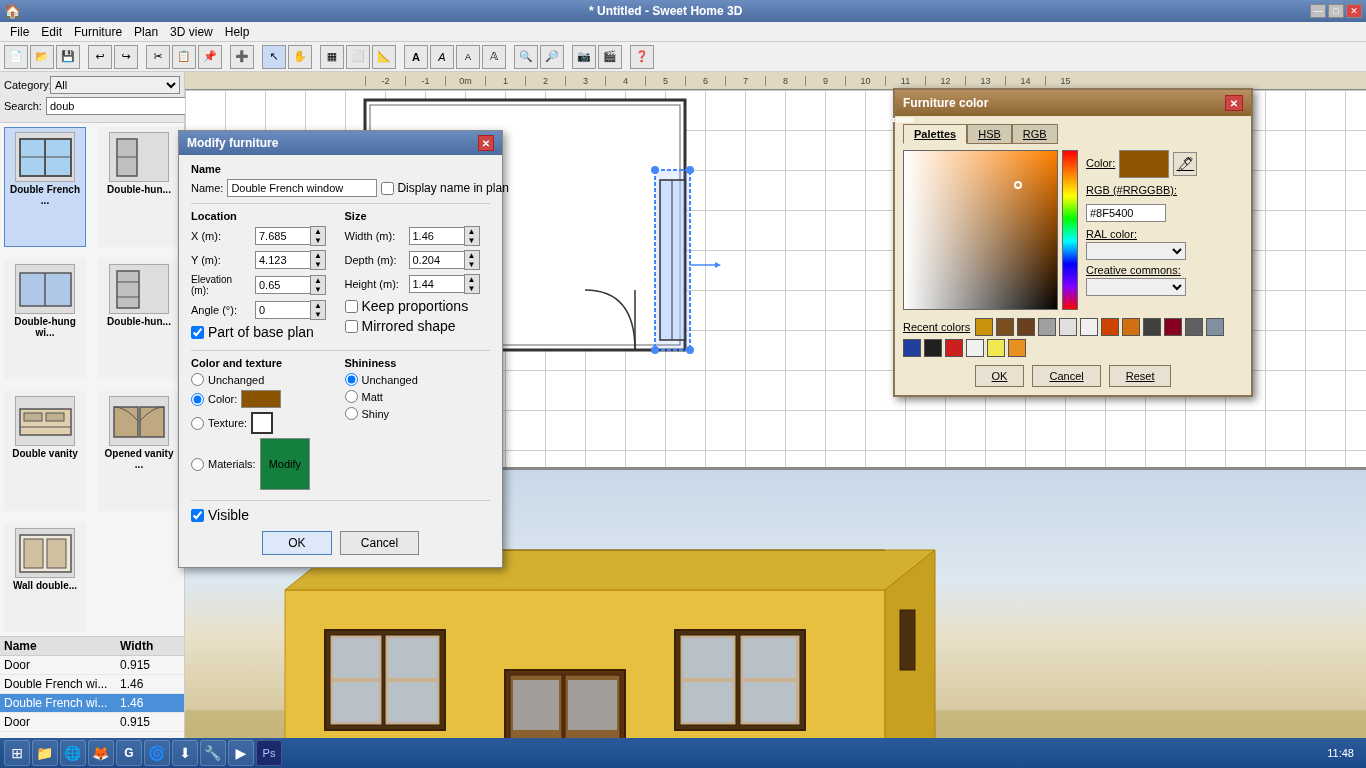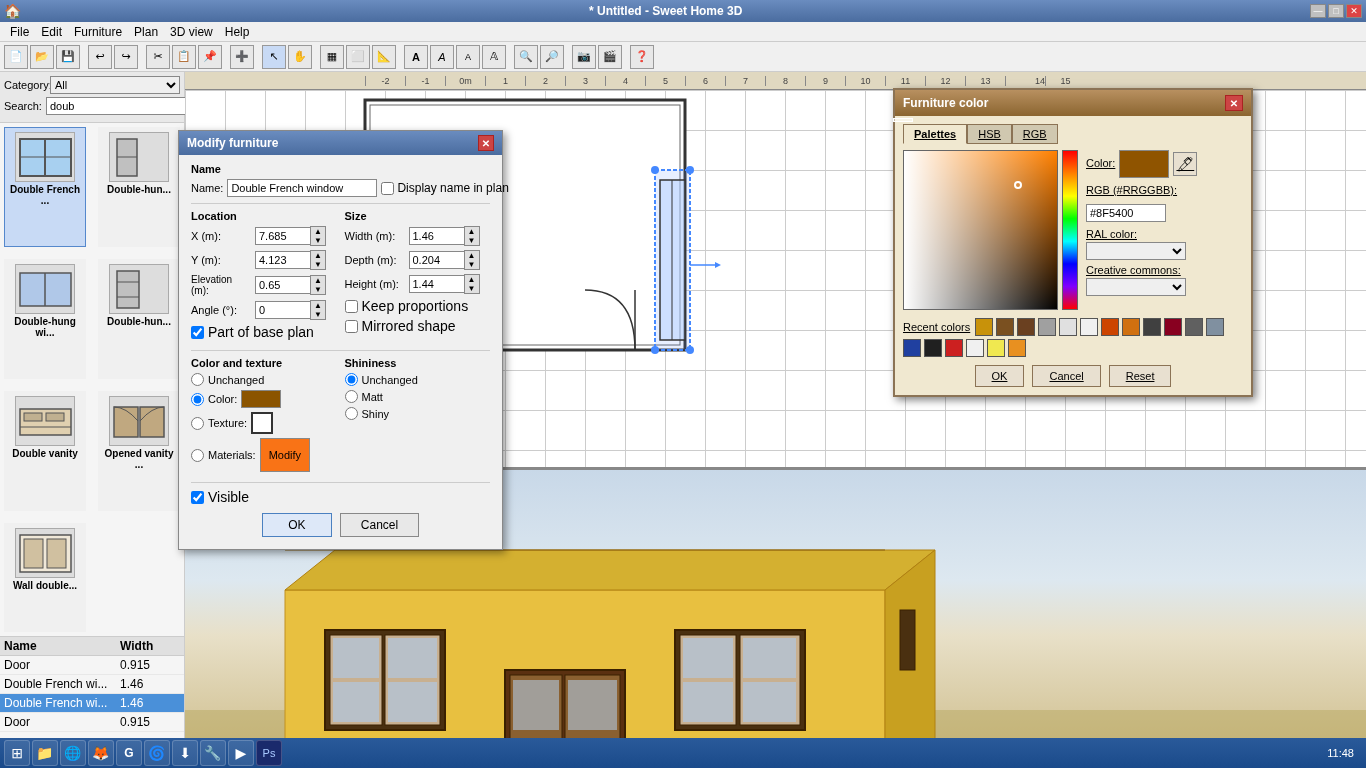--- a/index.html
+++ b/index.html
@@ -276,22 +276,22 @@
       border: 1px solid #888;
       cursor: pointer;
     }
     .texture-swatch {
       width: 22px; height: 22px;
       background: white;
       border: 2px solid #333;
       cursor: pointer;
     }
     .modify-btn {
-      padding: 10px 8px; font-size: 11px;
-      background: #f97316;
+      padding: 19px 8px; font-size: 11px;
+      background: #15803d;
       border: 1px solid #888;
       cursor: pointer;
     }
 
     
     .dialog-buttons {
       display: flex; gap: 8px; justify-content: center;
       margin-top: 8px; padding-bottom: 4px;
     }
     .btn {
@@ -607,21 +607,21 @@
         <span style="width:40px;text-align:center;font-size:9px;border-left:1px solid #888;">4</span>
         <span style="width:40px;text-align:center;font-size:9px;border-left:1px solid #888;">5</span>
         <span style="width:40px;text-align:center;font-size:9px;border-left:1px solid #888;">6</span>
         <span style="width:40px;text-align:center;font-size:9px;border-left:1px solid #888;">7</span>
         <span style="width:40px;text-align:center;font-size:9px;border-left:1px solid #888;">8</span>
         <span style="width:40px;text-align:center;font-size:9px;border-left:1px solid #888;">9</span>
         <span style="width:40px;text-align:center;font-size:9px;border-left:1px solid #888;">10</span>
         <span style="width:40px;text-align:center;font-size:9px;border-left:1px solid #888;">11</span>
         <span style="width:40px;text-align:center;font-size:9px;border-left:1px solid #888;">12</span>
         <span style="width:40px;text-align:center;font-size:9px;border-left:1px solid #888;">13</span>
-        <span style="width:40px;text-align:right;font-size:9px;border-left:1px solid #888;">14</span>
+        <span style="width:40px;text-align:center;font-size:9px;border-left:1px solid #888;">14</span>
         <span style="width:40px;text-align:center;font-size:9px;border-left:1px solid #888;">15</span>
       </div>
     </div>
 
     <div class="floor-plan">
       <div class="floor-plan-inner">
         <svg width="100%" height="100%" style="position:absolute;top:0;left:0;">
 
           <rect x="180" y="10" width="320" height="250" fill="white" stroke="#333" stroke-width="3"></rect>
 

